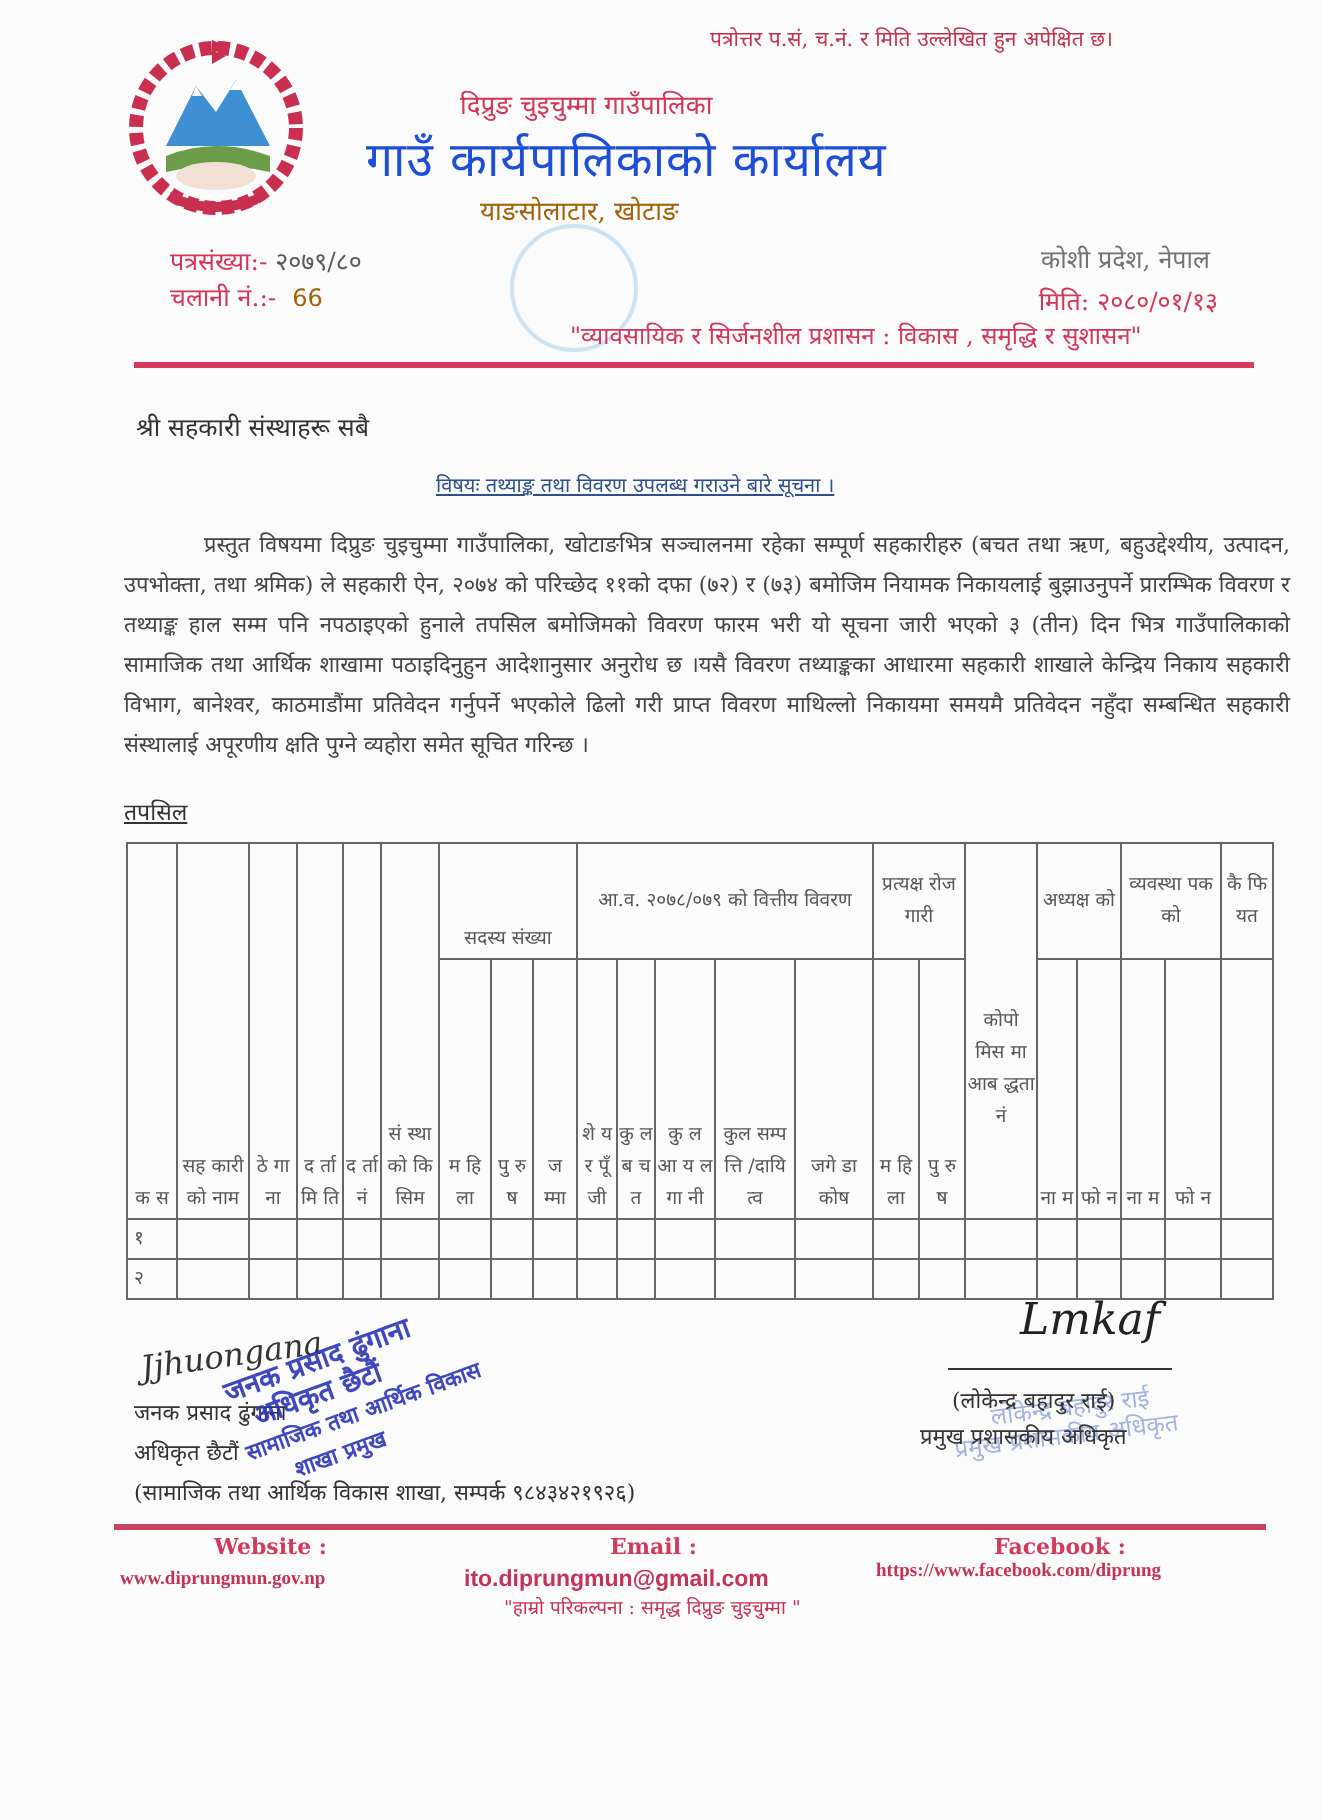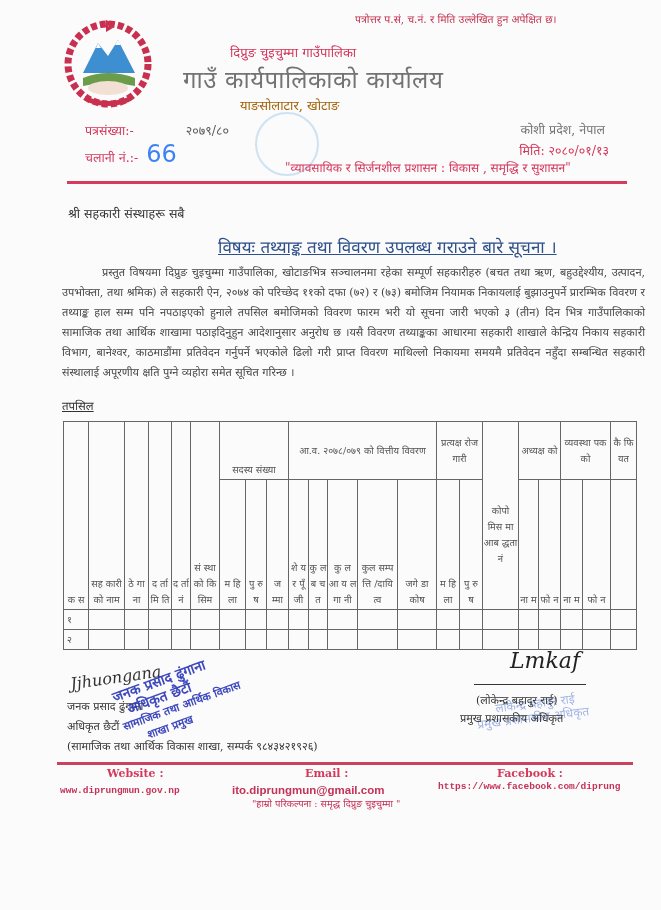--- a/index.html
+++ b/index.html
@@ -2,35 +2,35 @@
 <html><head>
 <meta charset="utf-8">
 <style>
   html, body { margin:0; padding:0; }
   body { width:661px; height:910px; background:#fbfbfb; position:relative; overflow:hidden;
          font-family:"DejaVu Serif", serif; color:#3a3a3a; }
   .abs { position:absolute; }
   .top-note { left:355px; top:12px; font-size:10.5px; color:#c2324f; }
   .logo { left:63px; top:18px; width:90px; height:92px; }
   .muni { left:210px; top:43px; font-size:13px; color:#d4355a;margin-left:20px; }
-  .office { left:183px; top:62px; font-size:24px; color:#737373; letter-spacing:0.5px; }
+  .office { left:183px; top:62px; font-size:24px; color:#1d4ed8; letter-spacing:0.5px; }
   .addr { left:240px; top:96px; font-size:13px; color:#a16207; }
   .ref { left:85px; font-size:12.5px; color:#d4355a; }
-  .ref .val { color:#5a5a5a;margin-left:48px; }
+  .ref .val { color:#5a5a5a; }
   .ref1 { top:122px; }
   .ref2 { top:140px; }
-  .chalani-num { font-family:"DejaVu Sans", sans-serif; font-size:24px; color:#3b82f6; margin-left:4px; }
+  .chalani-num { font-family:"DejaVu Sans", sans-serif; font-size:12px; color:#a16207; margin-left:4px; }
   .province { right:56px; top:121px; font-size:12.5px; color:#737373; text-align:right; }
   .date { right:52px; top:142px; font-size:12.5px; color:#d4355a; }
   .motto { left:285px; top:159px; font-size:12px; color:#d4355a; }
   .header-rule { left:67px; top:181px; width:560px; height:3px; background:#d63b5e; }
   .stamp-circle { left:255px; top:112px; width:60px; height:60px; border-radius:50%;
                   border:2px solid rgba(120,180,230,0.35); }
   .addressee { left:68px; top:205px; font-size:12.5px; color:#333; }
-  .subject { left:218px; top:235px; font-size:17px; color:#2d4f8a; text-decoration:underline; }
+  .subject { left:218px; top:235px; font-size:10px; color:#2d4f8a; text-decoration:underline; }
   .body-text { left:62px; top:263px; width:583px; font-size:11px; line-height:20px; color:#444;
                text-align:justify; text-indent:40px; }
   .tapasil { left:62px; top:398px; font-size:11.5px; color:#333; text-decoration:underline; }
   table.form { position:absolute; left:63px; top:421px; border-collapse:collapse;
                font-size:9.5px; color:#555; table-layout:fixed; }
   table.form td { border:1px solid #666; text-align:center; vertical-align:bottom;
                   padding:1px 0; line-height:16px; word-break:break-all; }
   table.form td.vtop { vertical-align:middle; }
   table.form tr.datarow td { height:17px; vertical-align:middle; text-align:left; padding-left:3px; }
   .sig1-script { left:70px; top:668px; font-family:"DejaVu Serif", serif; font-style:italic;
@@ -43,21 +43,21 @@
                 font-family:"DejaVu Sans", sans-serif; }
   .sig2-script { left:510px; top:648px; font-family:"DejaVu Serif", serif; font-style:italic;
                  font-size:22px; color:#222; }
   .sig2-rule { left:474px; top:684px; width:112px; height:1px; background:#333; }
   .sig2-name { left:476px; top:692px; font-size:11px; color:#333; }
   .sig2-title { left:460px; top:710px; font-size:11px; color:#333; }
   .stamp-light { left:476px; top:697px; font-size:12px; color:#7b95d8; opacity:0.7;
                  transform:rotate(-7deg); line-height:14px; }
   .footer-rule { left:57px; top:762px; width:576px; height:3px; background:#c9435e; }
   .f-label { top:767px; font-size:11px; font-weight:bold; color:#d23a5b; font-family:"DejaVu Serif", serif; }
-  .f-val { top:784px; font-size:10.5px; font-weight:bold; color:#c43257; font-family:Liberation Mono, monospace; }
+  .f-val { top:784px; font-size:10.5px; font-weight:bold; color:#c43257; font-family:Liberation Serif, serif; }
   .f-web-l { left:107px; }
   .f-web-v { left:60px; font-size:9.5px; top:785px; }
   .f-mail-l { left:305px; }
   .f-mail-v { left:232px; font-family:Liberation Sans, sans-serif; font-size:11.5px; }
   .f-fb-l { left:497px; }
   .f-fb-v { left:438px; font-size:9.5px; top:781px; }
   .f-slogan { left:252px; top:797px; font-size:9.5px; color:#c43257; }
 </style>
 </head>
 <body>

